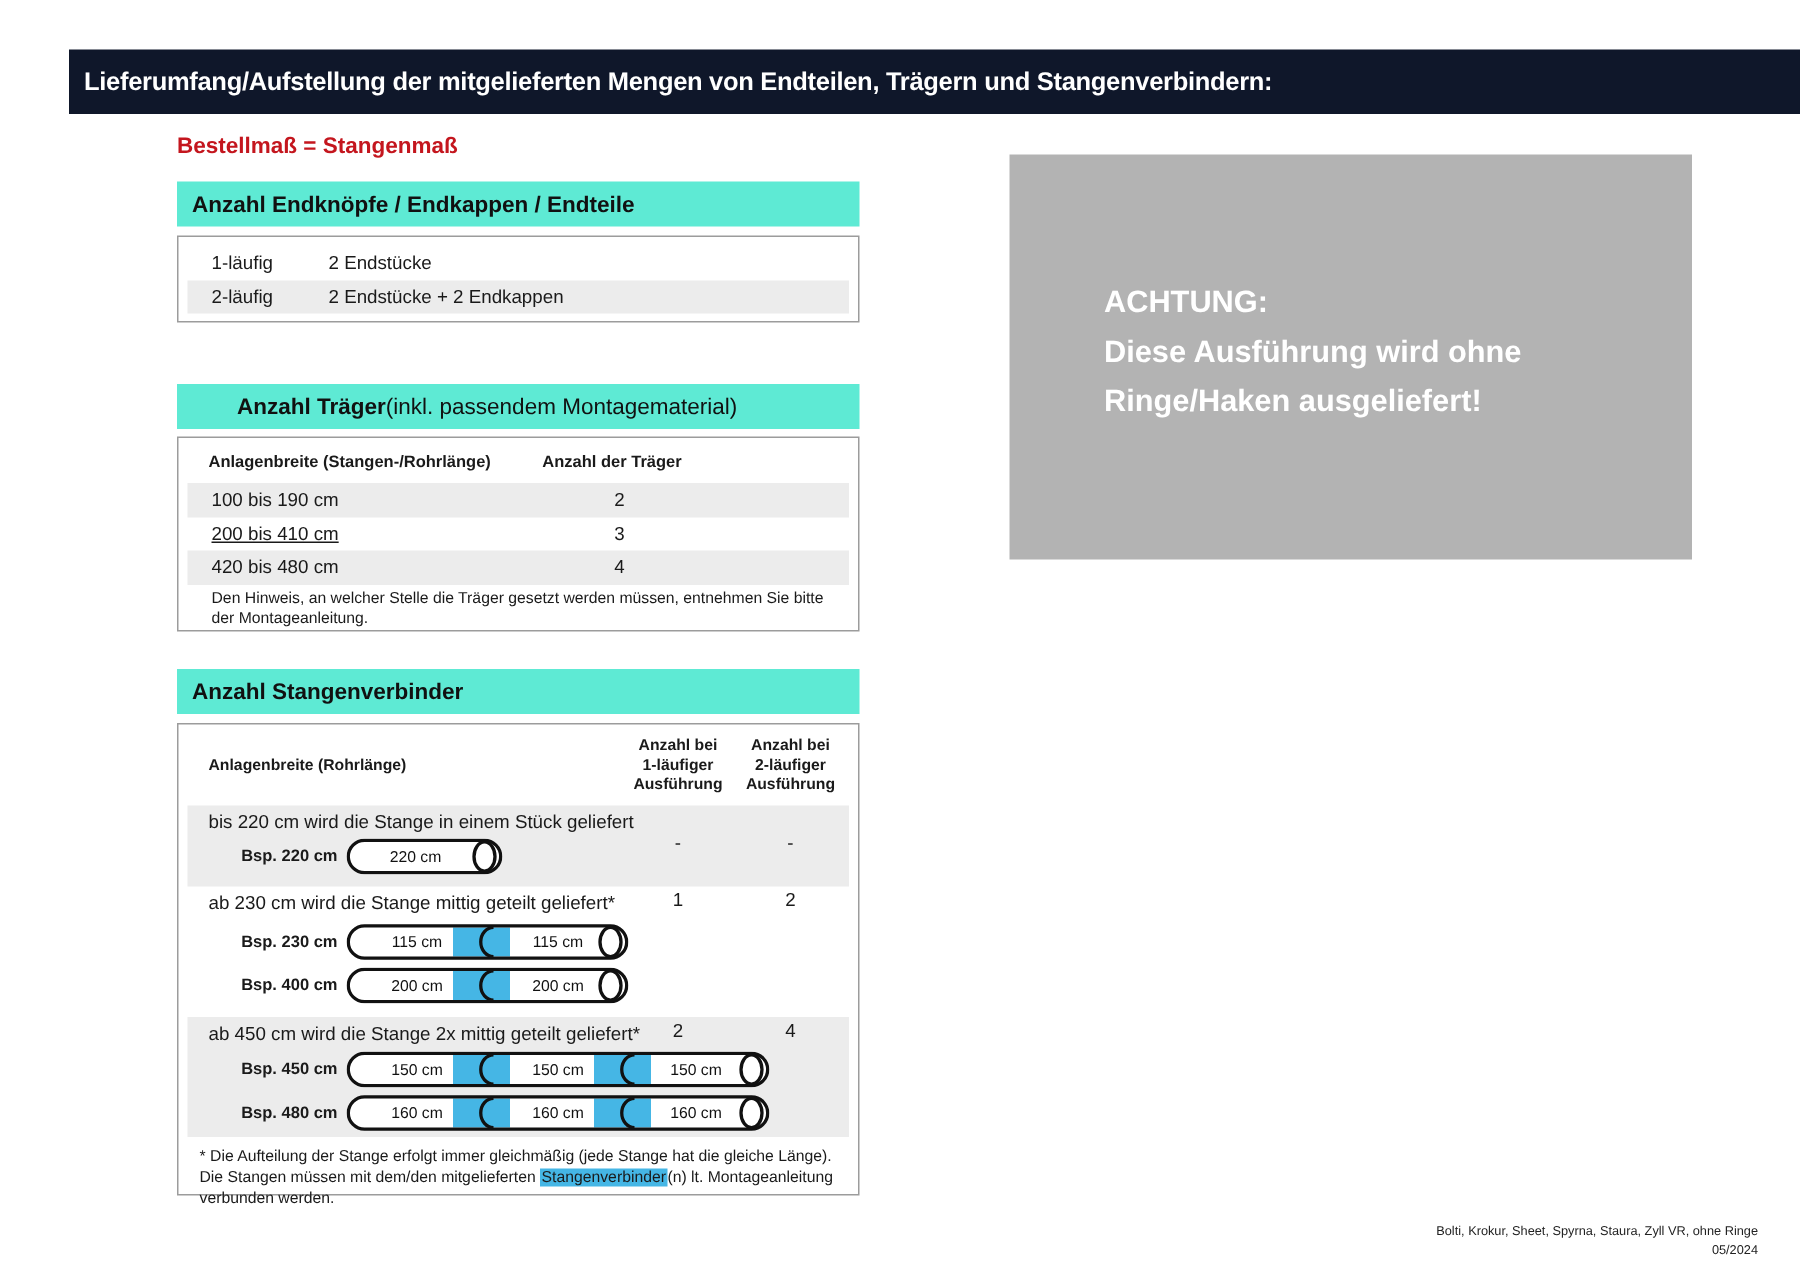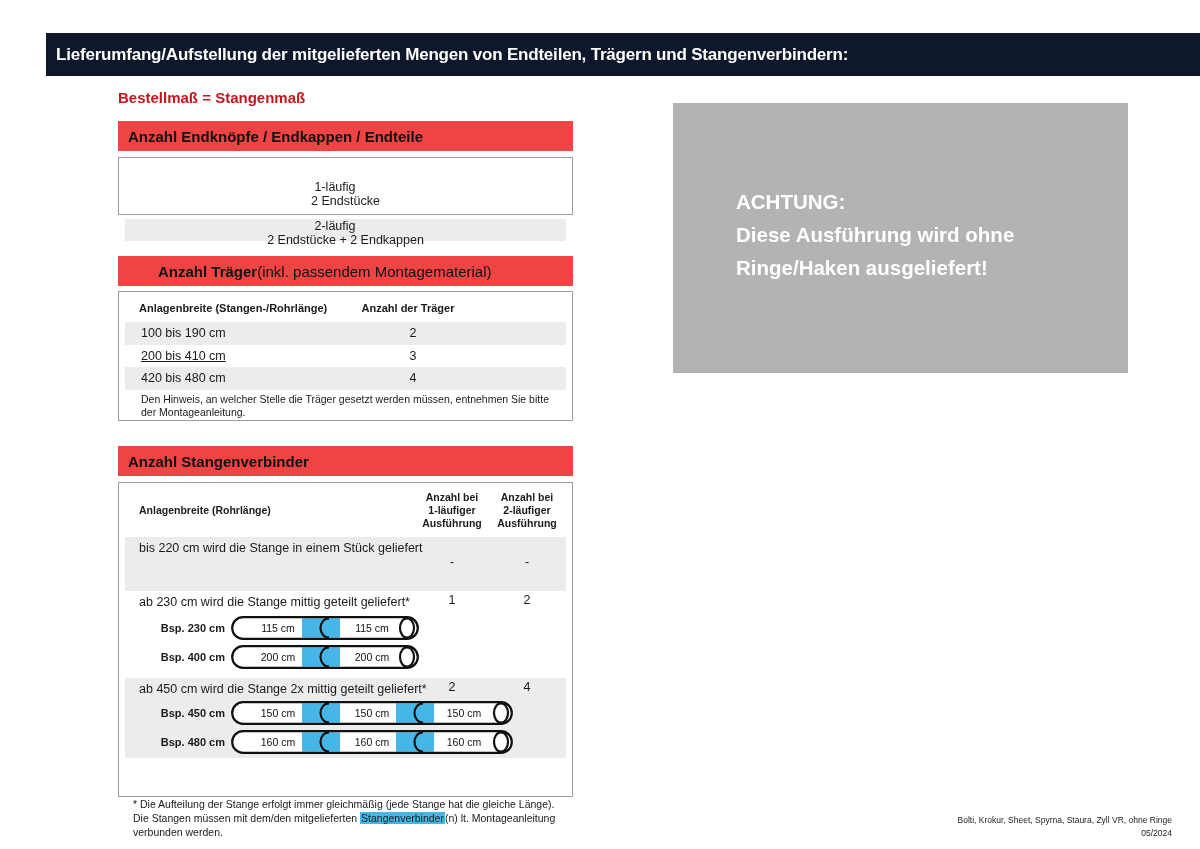--- a/index.html
+++ b/index.html
@@ -8,34 +8,34 @@
 
   
   .topbar{position:absolute;left:46px;top:33px;width:1154px;height:43px;background:#0f172a;
           color:#fff;display:flex;align-items:center;box-sizing:border-box;padding-left:10px;
           font-size:17px;font-weight:bold;letter-spacing:-0.2px;}
 
   
   .subtitle{position:absolute;left:118px;top:89px;color:#c4161e;font-weight:bold;font-size:15px;}
 
   
-  .band{position:absolute;left:118px;width:455px;height:30px;background:#ef4444;color:#111;
+  .band{position:absolute;left:118px;width:455px;height:30px;background:#5eead4;color:#111;
         display:flex;align-items:center;box-sizing:border-box;padding-left:10px;
         font-size:15px;font-weight:bold;}
   .band .normal{font-weight:normal;}
   #band1{top:121px;} #band2{top:256px;padding-left:40px;} #band3{top:446px;}
 
   
   .tbox{position:absolute;left:118px;width:455px;background:#fff;border:1px solid #9c9c9c;
         box-sizing:border-box;}
   .stripe{background:#ececec;}
 
   
   #t1{top:157px;height:58px;padding-top:6px;}
-  .t1row{height:22.5px;margin:16px 6px;display:flex;align-items:center;font-size:12.5px;flex-direction:column;}
+  .t1row{height:22.5px;margin:0 6px;display:flex;align-items:center;font-size:12.5px;}
   .t1row .c1{margin-left:16px;width:78px;}
 
   
   #t2{top:291px;height:130px;}
   .t2h1{position:absolute;left:20px;top:10px;font-size:11px;font-weight:bold;}
   .t2h2{position:absolute;left:219px;top:10px;width:140px;text-align:center;font-size:11px;font-weight:bold;}
   .t2row{position:absolute;left:6px;width:441px;height:22.5px;display:flex;align-items:center;font-size:12.5px;}
   #t2r0{top:30px;} #t2r1{top:52.5px;text-decoration:underline;} #t2r2{top:75px;}
   .t2row .b{margin-left:16px;}
   .t2row .v{position:absolute;left:273px;width:30px;text-align:center;}
@@ -51,21 +51,21 @@
   #g1{top:54px;height:54px;} #g2{top:108px;height:64px;} #g3{top:195px;height:80px;}
   .gdesc{position:absolute;left:14px;top:4px;font-size:12.5px;}
   .gval{position:absolute;width:100px;text-align:center;font-size:12.5px;}
   .gv1{left:277px;} .gv2{left:352px;}
   .vtop2{top:2px;} .vtop18{top:18px;}
   .ex{position:absolute;left:0;width:441px;height:24px;}
   #g1e1{top:22px;} #g2e1{top:25px;} #g2e2{top:54px;} #g3e1{top:23px;} #g3e2{top:52px;}
   .exlabel{position:absolute;left:0;top:6px;width:100px;text-align:right;font-size:11px;font-weight:bold;}
   .ex svg{position:absolute;left:106px;top:0;}
   .seglabel{font-size:10.5px;fill:#111;text-anchor:middle;font-family:"Liberation Sans",sans-serif;}
-  .footnote{position:absolute;left:14px;top:281px;width:424px;font-size:10.5px;line-height:1.35;margin-top:33px;}
+  .footnote{position:absolute;left:14px;top:281px;width:424px;font-size:10.5px;line-height:1.35;}
   .hl{background:#45b6e5;padding:0 1px;}
 
   
   .notice{position:absolute;left:673px;top:103px;width:455px;height:270px;background:#b3b3b3;}
   .notice .txt{position:absolute;left:63px;top:82px;color:#fff;font-weight:bold;
                font-size:20.5px;line-height:33px;white-space:pre-line;}
 
   
   .footer{position:absolute;right:28px;top:814px;text-align:right;font-size:8.5px;line-height:13px;color:#222;}
 </style>
@@ -126,20 +126,28 @@
 1-läufiger
 Ausführung</span>
     <span class="t3c3">Anzahl bei
 2-läufiger
 Ausführung</span>
 
     <div class="group stripe" id="g1">
       <span class="gdesc">bis 220 cm wird die Stange in einem Stück geliefert</span>
       <span class="gval gv1 vtop18">-</span>
       <span class="gval gv2 vtop18">-</span>
+      <div class="ex" id="g1e1">
+        <span class="exlabel">Bsp. 220 cm</span>
+        <svg width="104" height="24" viewBox="0 0 104 24">
+          <rect x="1.2" y="1.2" width="101.6" height="21.6" rx="10.8" fill="#fff" stroke="#111" stroke-width="2.2"></rect>
+          <ellipse cx="92" cy="12" rx="7" ry="9.7" fill="#fff" stroke="#111" stroke-width="2.2"></ellipse>
+          <text class="seglabel" x="46" y="15.5">220 cm</text>
+        </svg>
+      </div>
     </div>
 
     <div class="group" id="g2">
       <span class="gdesc">ab 230 cm wird die Stange mittig geteilt geliefert*</span>
       <span class="gval gv1 vtop2">1</span>
       <span class="gval gv2 vtop2">2</span>
       <div class="ex" id="g2e1">
         <span class="exlabel">Bsp. 230 cm</span>
         <svg width="188" height="24" viewBox="0 0 188 24">
           <rect x="1.2" y="1.2" width="185.6" height="21.6" rx="10.8" fill="#fff"></rect>

